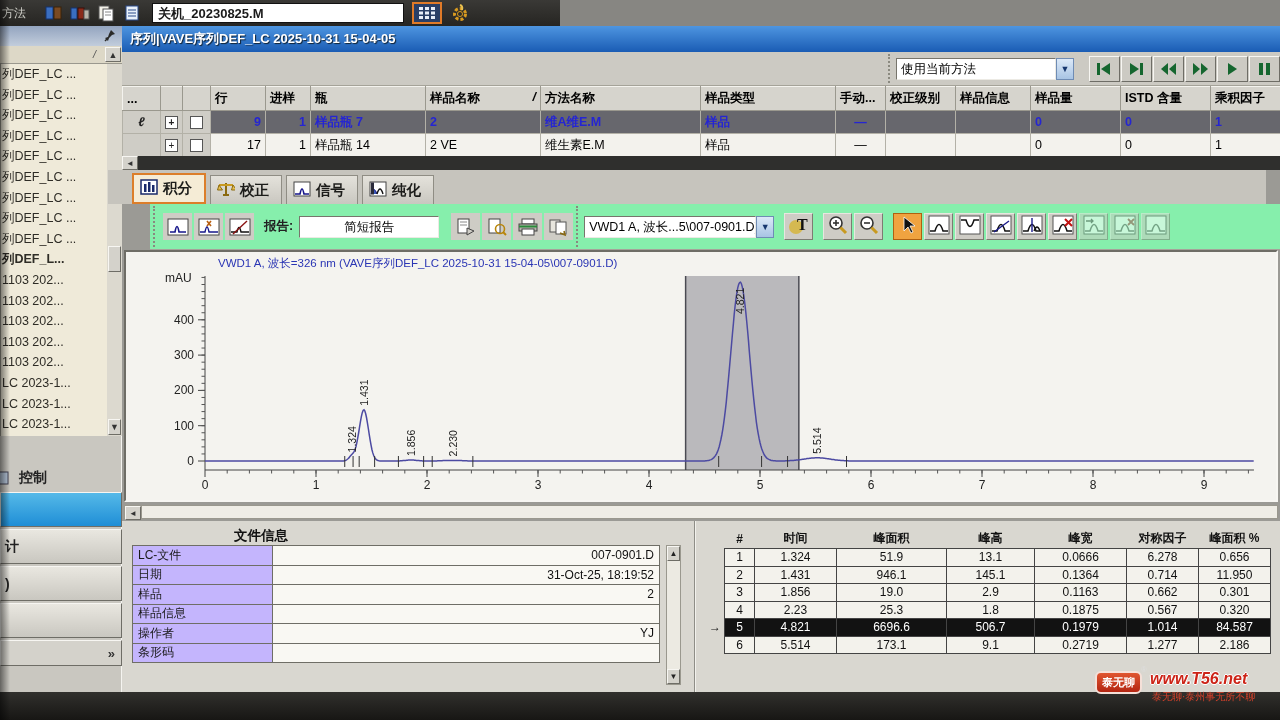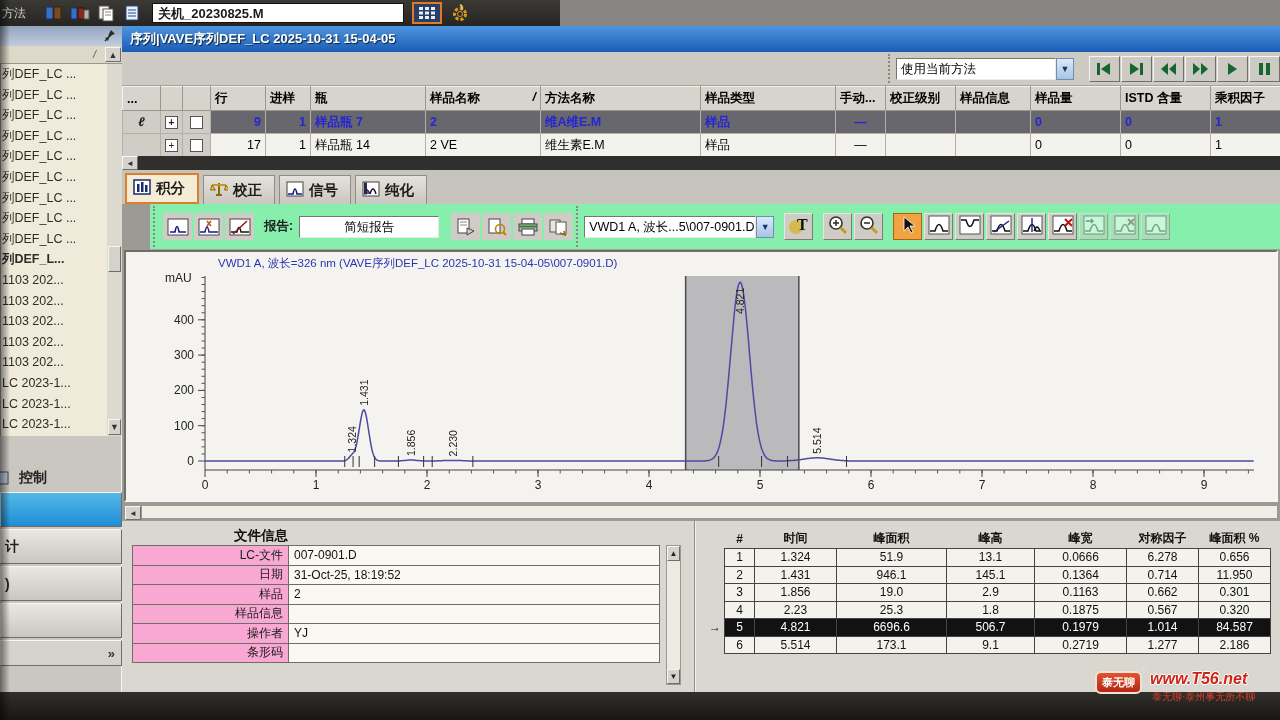--- a/index.html
+++ b/index.html
@@ -50,43 +50,43 @@
   #seq-table th { background:#d6d4cd; border:1px solid #9a988e; border-top-color:#f4f3ee; border-left-color:#f4f3ee; font-weight:bold; height:24px; text-align:left; padding:0 4px; white-space:nowrap; overflow:hidden; }
   #seq-table td { border:1px solid #b3b1a7; height:23px; padding:0 4px; background:#f3f2ed; white-space:nowrap; overflow:hidden; }
   #seq-table tr.sel td { background:#67676d; color:#2525d2; font-weight:bold; }
   #seq-table td.struct { background:#cfcdc6 !important; color:#222 !important; }
   .al-r { text-align:right; } .al-c { text-align:center; }
   .mini-box { display:inline-block; width:13px; height:13px; background:#fff; border:1px solid #555; font-size:10px; line-height:11px; text-align:center; color:#222; vertical-align:middle; }
   #seq-hscroll { left:122px; top:156px; width:1158px; height:14px; background:#dedcd4; display:flex; }
   .scroll-arrow { width:16px; height:14px; font-size:8px; line-height:13px; text-align:center; color:#333; }
 
   
-  #tabbar { left:122px; top:170px; width:1158px; height:34px; background:#c6c4bd; display:flex; align-items:flex-end; padding-left:3px; }
+  #tabbar { left:108px; top:170px; width:1158px; height:34px; background:#c6c4bd; display:flex; align-items:flex-end; padding-left:24px; }
   .tab { display:flex; align-items:center; gap:5px; height:29px; padding:0 12px 0 6px; margin-right:4px; font-size:14.5px; font-weight:bold; color:#1c1c1a; background:linear-gradient(180deg,#e4e2db,#c9c7c0); border:1px solid #8f8d84; border-bottom:none; }
   .tab.active { background:#f5ecd6; border:2px solid #dc7e2a; height:31px; }
 
   
   #toolbar2 { left:122px; top:204px; width:1158px; height:46px; background:#86efac; border-bottom:1px solid #a5a399; display:flex; align-items:center;margin-left:28px; }
   .tool-btn { width:29px; height:27px; margin-left:2px; background:#ceccc5; display:flex; align-items:center; justify-content:center; border:1px solid transparent; }
   .tool-btn.framed { border-color:#e8e6e0 #7d7b72 #7d7b72 #e8e6e0; }
   .tool-btn.selected { background:#f0a340; border:1px solid #b06010; }
   .tool-btn.disabled { opacity:.55; }
   #report-label { font-size:12.5px; font-weight:bold; color:#222; margin:0 6px 0 10px; }
 
   
   #chart-panel { left:124px; top:250px; width:1154px; height:252px; background:#f4f3ef; border:2px solid; border-color:#6e6d66 #f7f6f2 #f7f6f2 #6e6d66; }
   #chart-hscroll { left:124px; top:505px; width:1154px; height:14px; background:#e4e2da; border:1px solid #9a988e; display:flex; }
   #chart-hscroll .track { flex:1; background:#efede6; border-left:1px solid #9a988e; }
 
   
   #bottom { left:122px; top:521px; width:1158px; height:171px; background:#d9d7d0; }
   #fileinfo-title { position:absolute; left:112px; top:6px; font-size:13.5px; font-weight:bold; color:#111; }
   #fileinfo-table { position:absolute; left:10px; top:24px; width:528px; border-collapse:collapse; font-size:12px; }
-  #fileinfo-table td { border:1px solid #6f6e66; height:19.5px; padding:0 5px; white-space:nowrap; overflow:hidden; }
-  #fileinfo-table td.lbl { width:156px; text-align:right; background:#f9a8d4; color:#1a1a1a; }
+  #fileinfo-table td { border:1px solid #6f6e66; height:19.5px; padding:0 5px; white-space:nowrap; overflow:hidden;text-align:right; }
+  #fileinfo-table td.lbl { width:140px; text-align:left; background:#c4b5fd; color:#1a1a1a; }
   #fileinfo-table td.val { background:#f9f8f3; color:#111; }
   #fileinfo-scroll { position:absolute; left:544px; top:24px; width:15px; height:140px; background:#eceae2; border:1px solid #9a988e; }
   .vsc-btn { position:absolute; left:0px; width:13px; height:15px; font-size:8px; text-align:center; line-height:14px; color:#222; }
   #bottom-divider { position:absolute; left:572px; top:0; width:2px; height:171px; background:#8e8d86; border-right:1px solid #f2f1ec; }
   #peak-table { position:absolute; left:584px; top:8px; border-collapse:collapse; font-size:12px; }
   #peak-table th { font-weight:bold; color:#111; padding:1px 4px; height:19px; text-align:center; white-space:nowrap; }
   #peak-table td { border:1px solid #444; height:17.5px; text-align:center; background:#f3f2ec; color:#111; padding:0 3px; white-space:nowrap; }
   #peak-table td.gut { border:none; background:transparent; font-weight:bold; }
   #peak-table tr.sel td { background:#121212; color:#fff; }
   #peak-table tr.sel td.gut { background:transparent; color:#111; }

